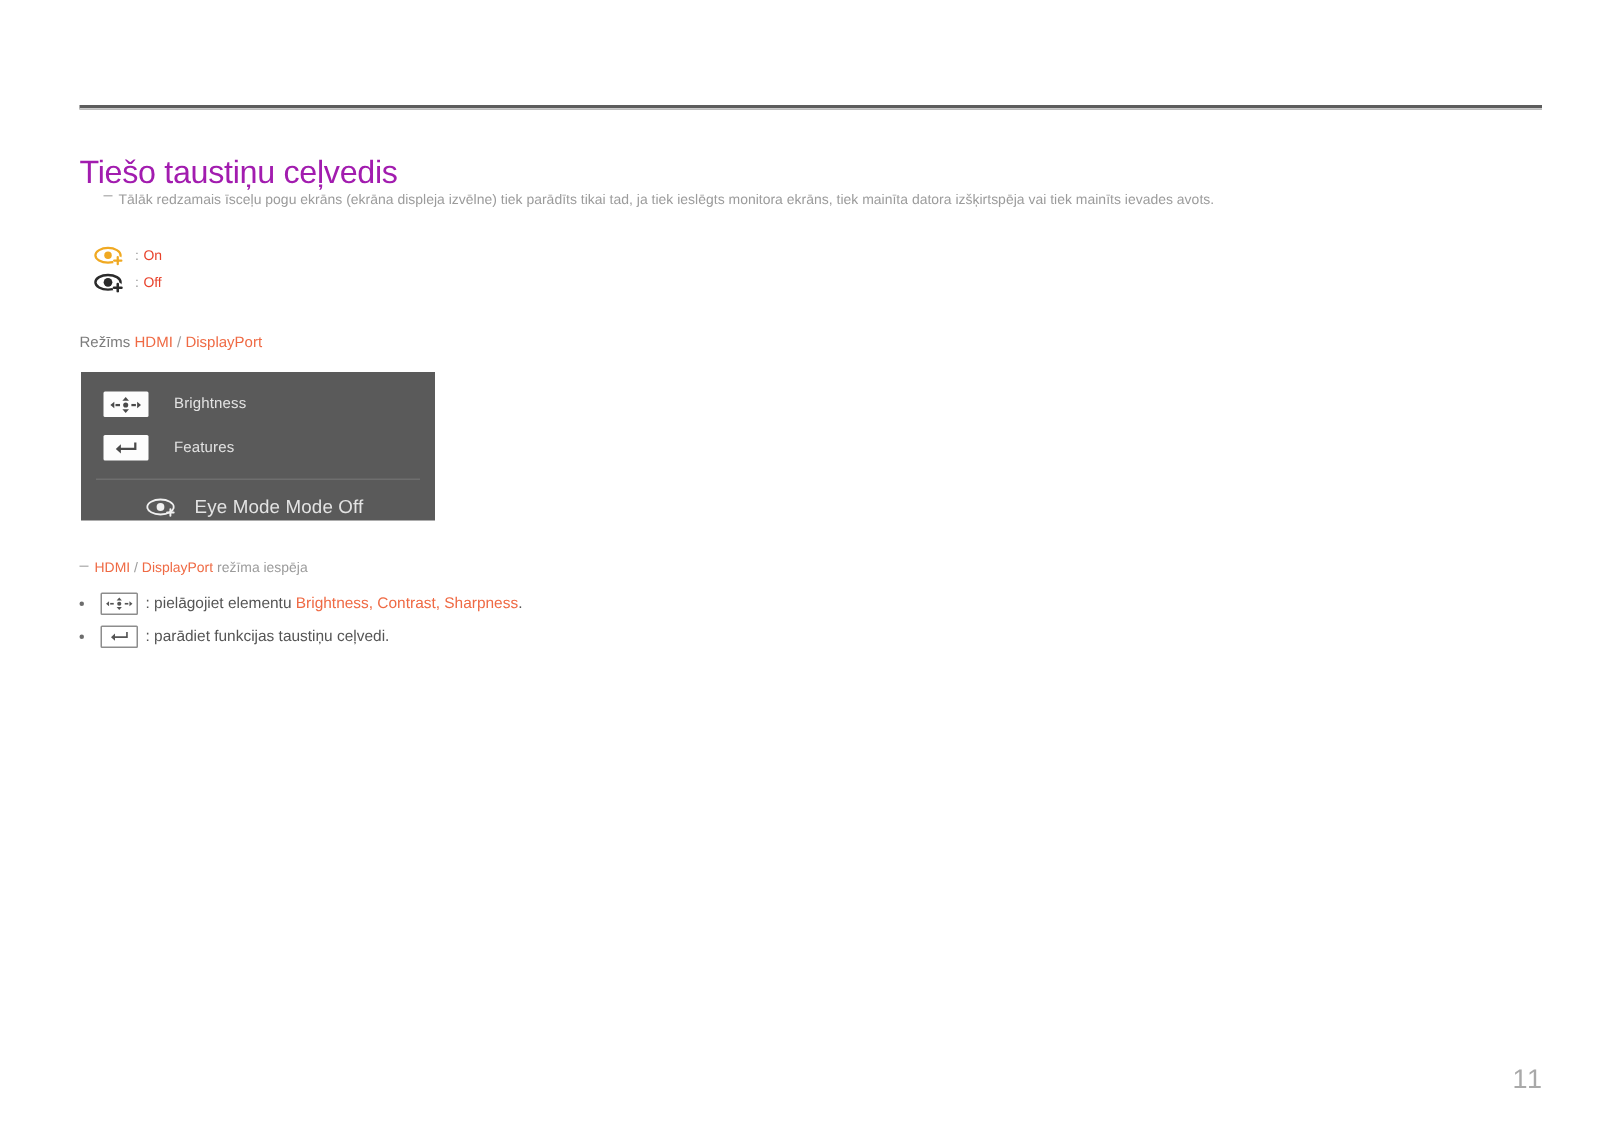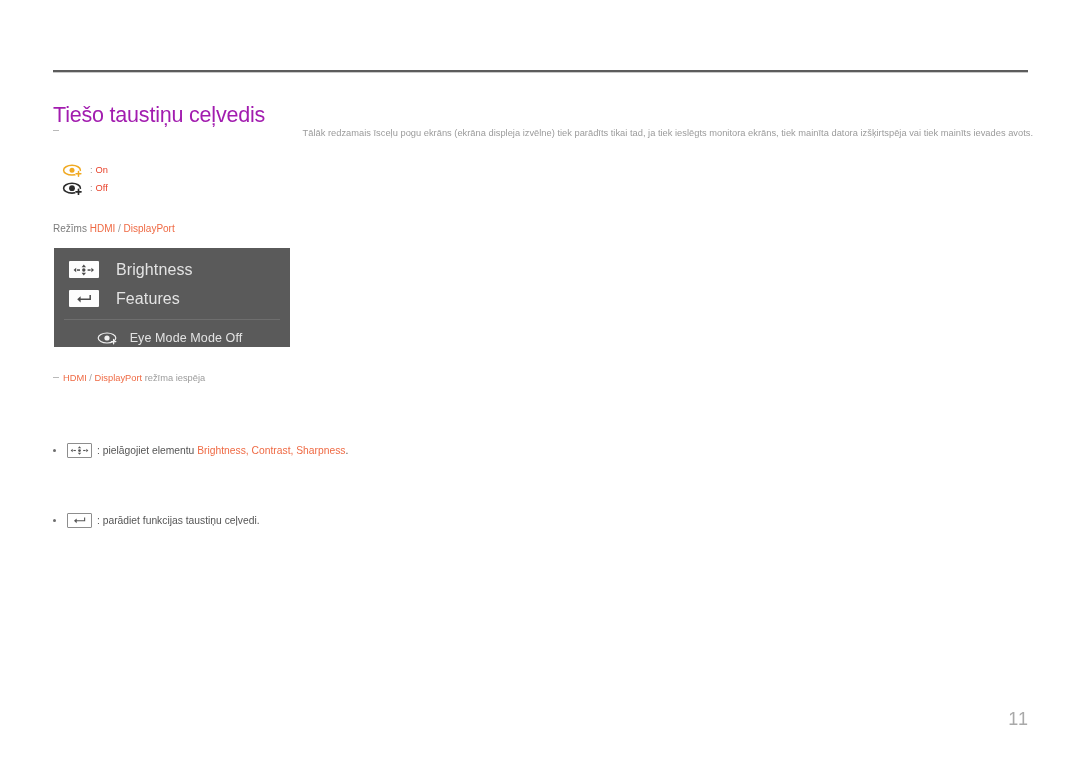--- a/index.html
+++ b/index.html
@@ -39,24 +39,23 @@
     top: 89px;
     font-size: 21.5px;
     color: #a21caf;
     letter-spacing: -0.2px;
     font-weight: 400;
   }
 
   
   .notes {
     position: absolute;
-    left: 53px;
+    left: 69px;
     top: 126px;
     width: 980px;
-    text-align: right;
   }
   .note-row {
     position: relative;
     padding-left: 10px;
     font-size: 9.3px;
     line-height: 15.5px;
     color: #9b9b9b;
     letter-spacing: 0.01px;
     white-space: nowrap;
   }
@@ -137,21 +136,21 @@
     background: #fdfdfd;
     border-radius: 1px;
     display: flex;
     align-items: center;
     justify-content: center;
     flex: none;
   }
   .osd-text {
     margin-left: 17px;
     color: #e3e3e3;
-    font-size: 16px;
+    font-size: 10px;
     letter-spacing: 0.1px;
   }
   .osd-divider {
     height: 1px;
     background: #6e6e6e;
     margin: 6px 10px 0 10px;
   }
   .osd-footer {
     display: flex;
     align-items: center;
@@ -182,21 +181,20 @@
     left: 53px;
     top: 391px;
   }
   .bullet-row {
     display: flex;
     align-items: center;
     height: 22px;
     font-size: 10.3px;
     color: #555555;
     white-space: nowrap;
-    margin-top: 48px;
   }
   .bullet-dot {
     width: 3px;
     height: 3px;
     border-radius: 50%;
     background: #6d6d6d;
     margin-right: 11px;
     flex: none;
   }
   .mini-key {

